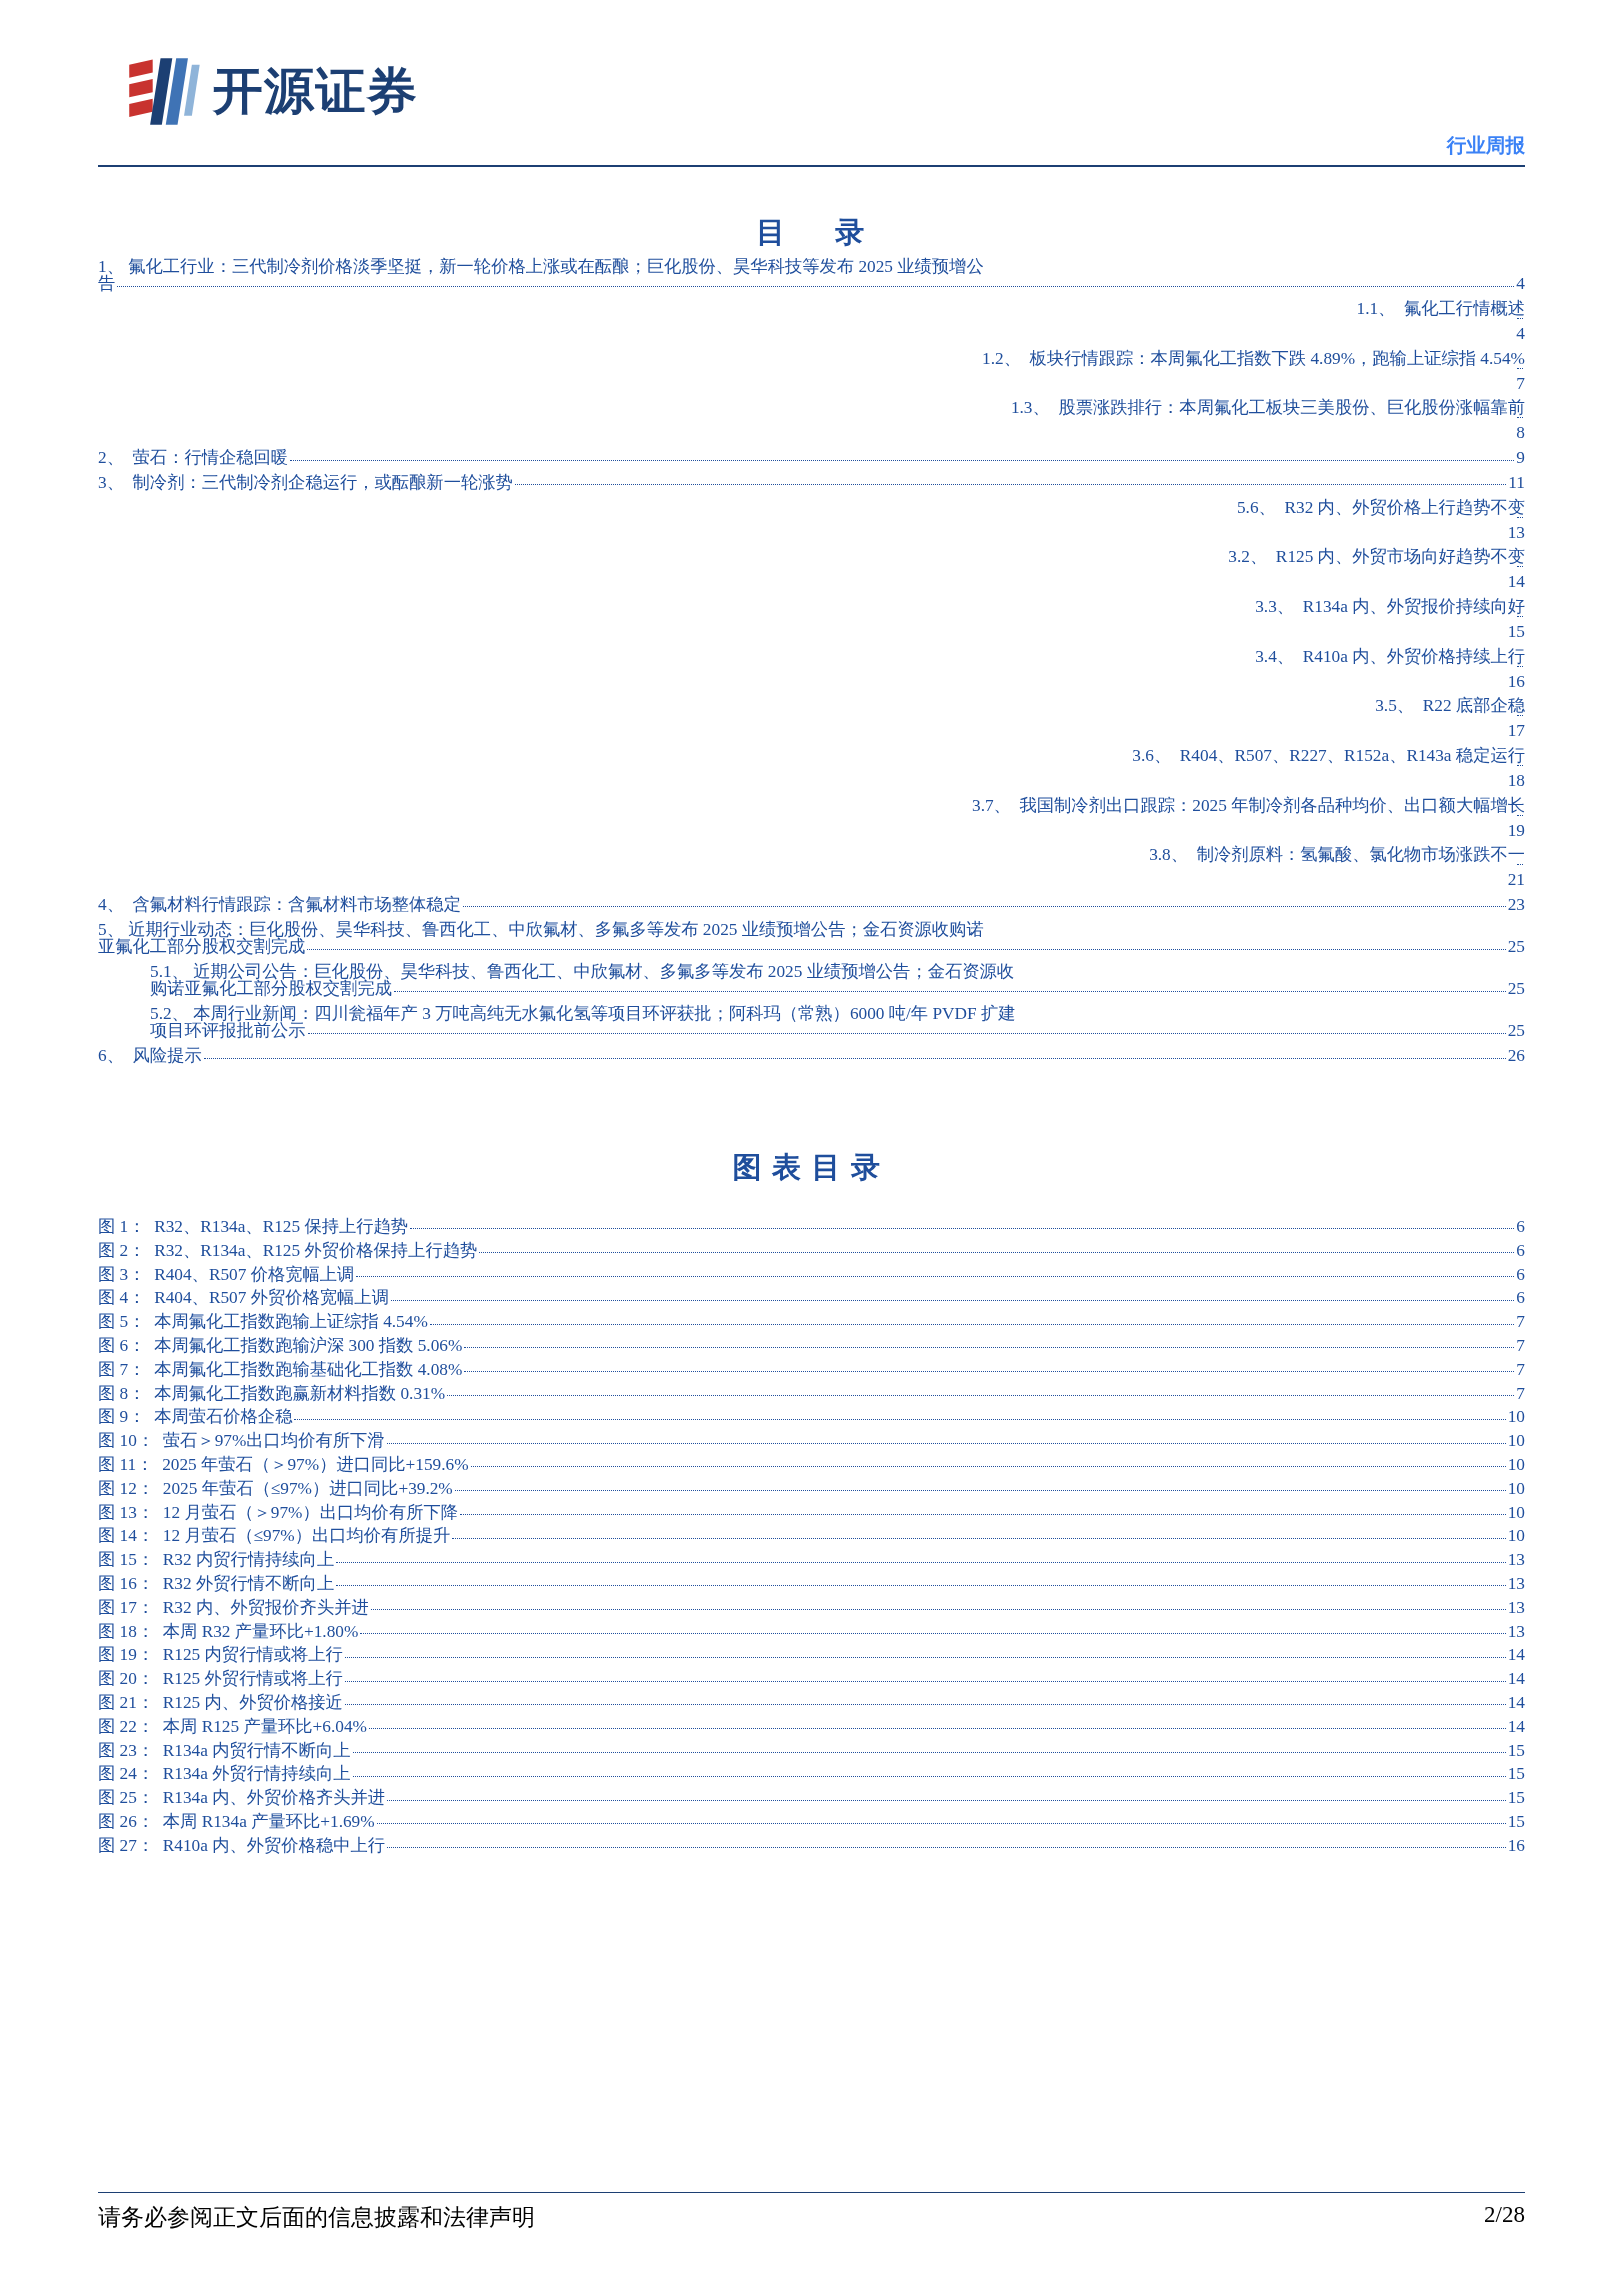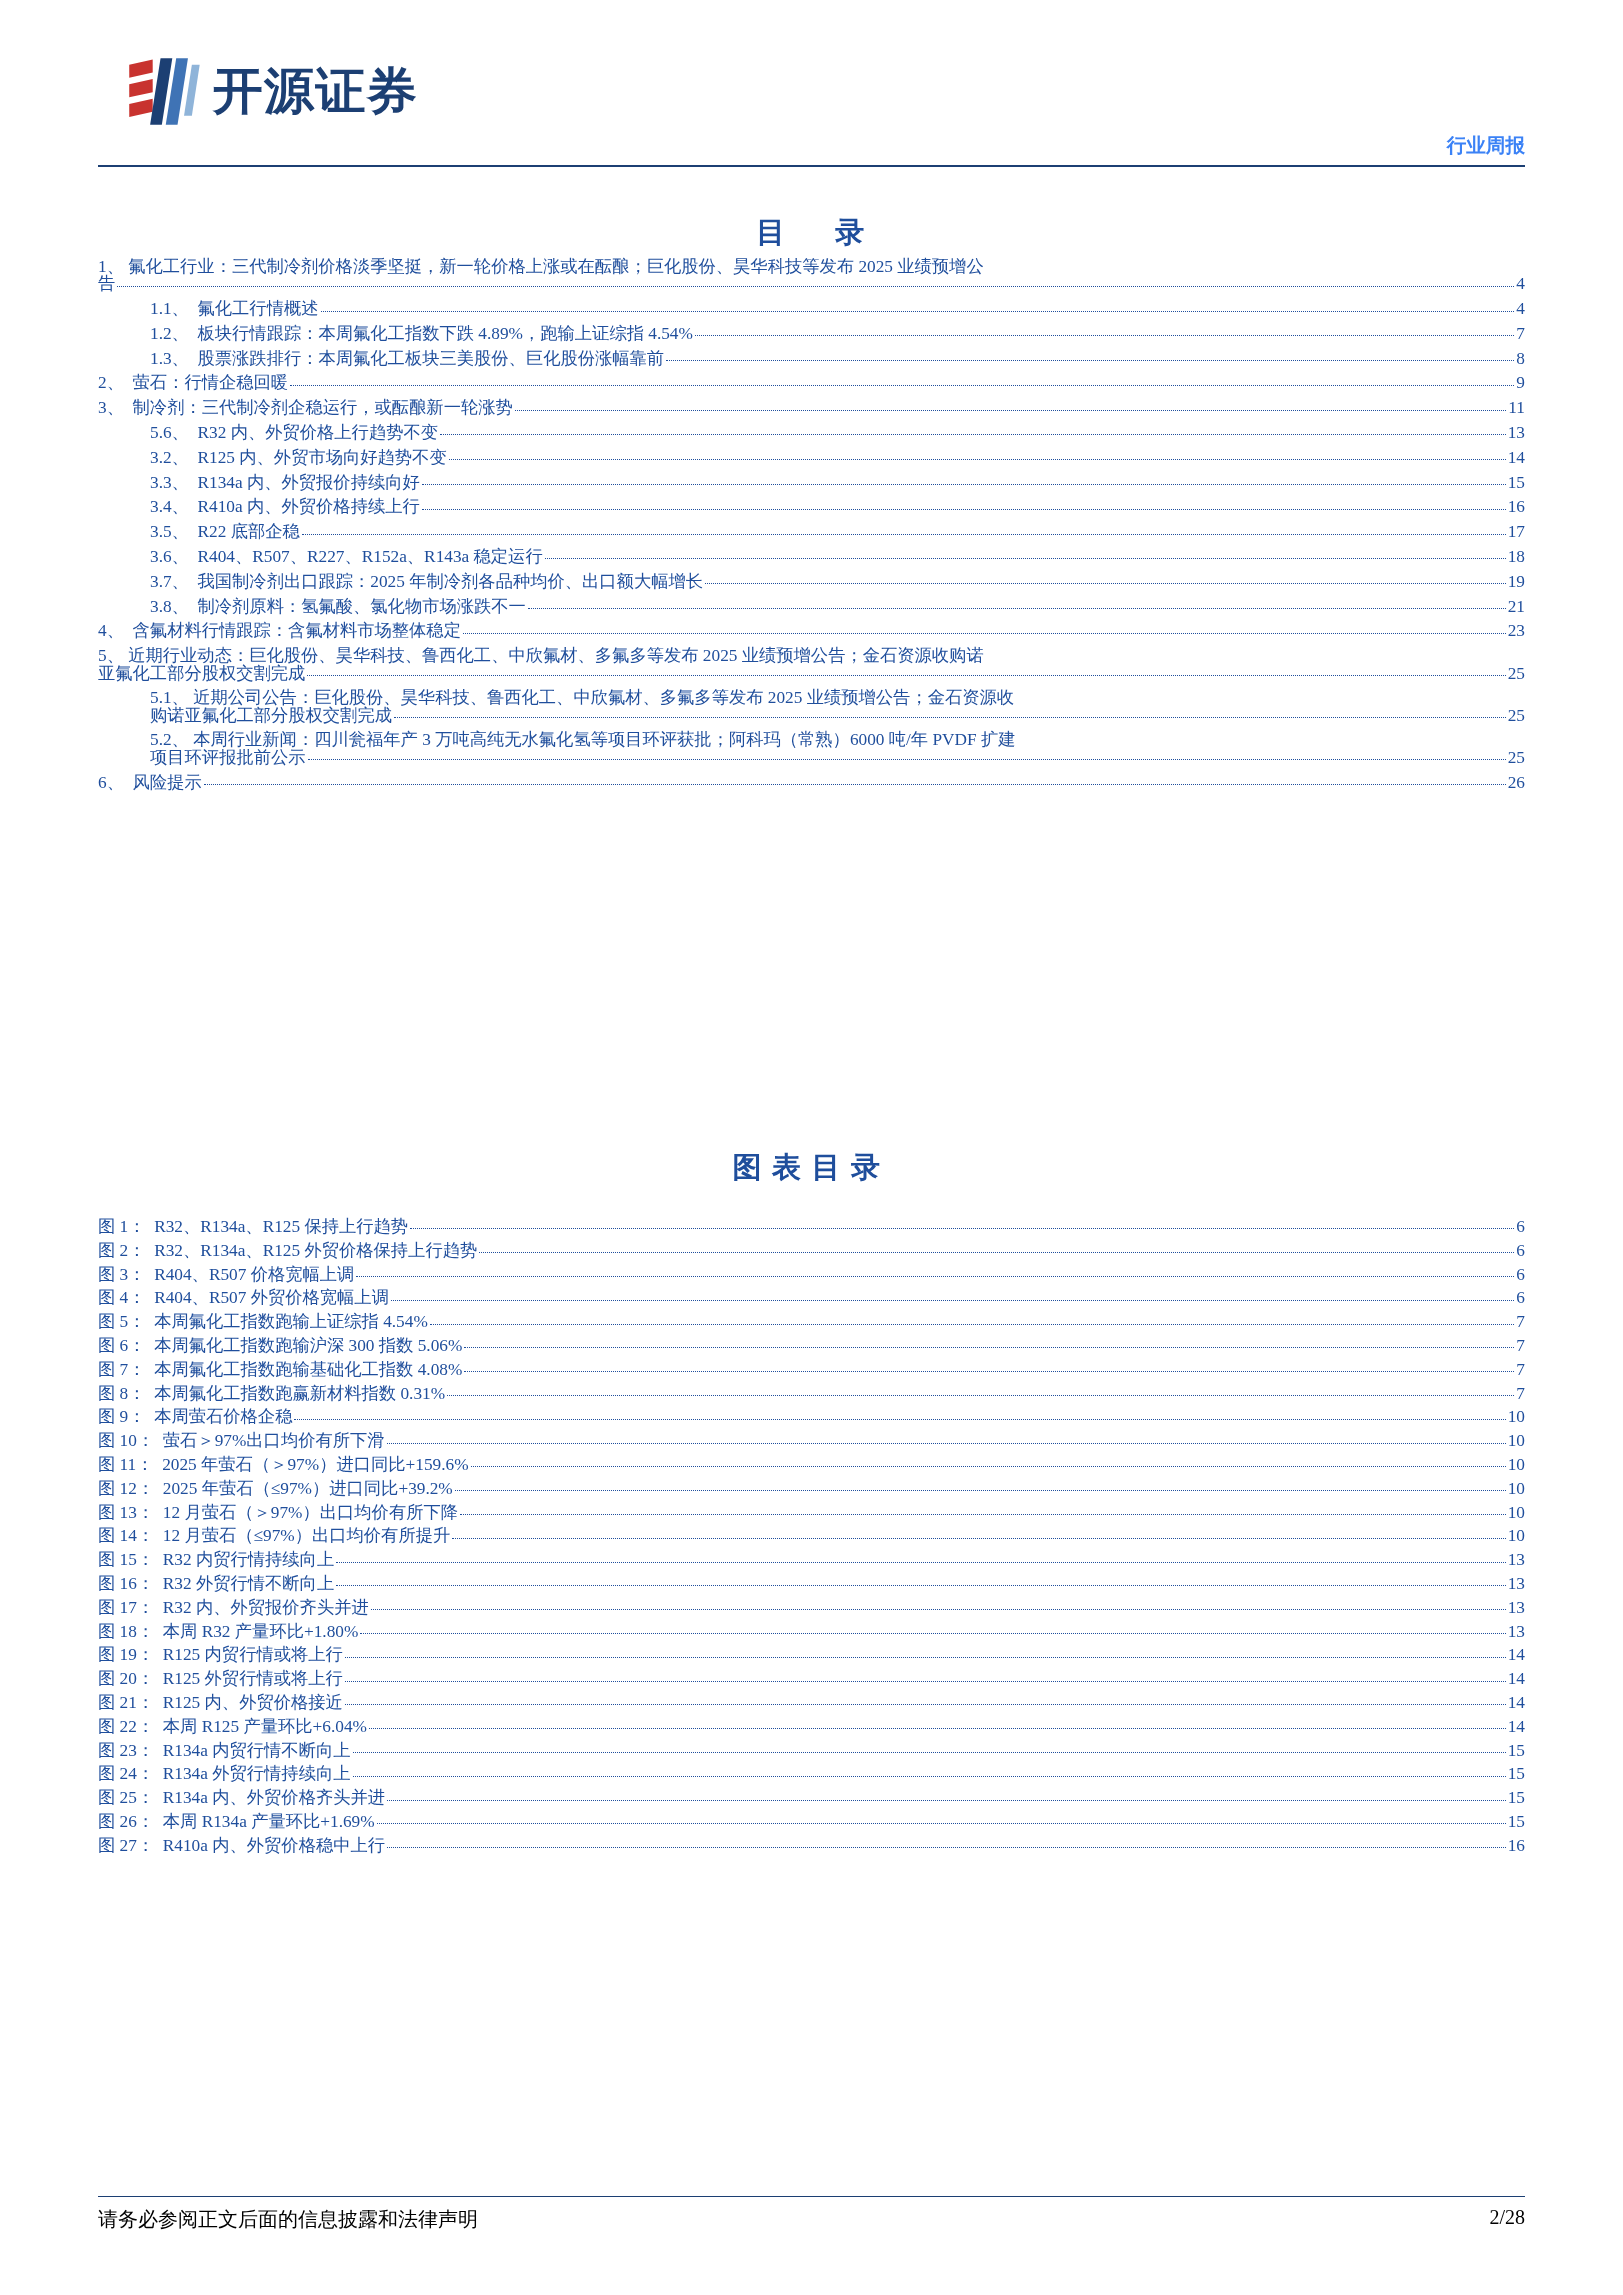--- a/index.html
+++ b/index.html
@@ -99,21 +99,21 @@
   .toc-main { top: 258px; }
   .toc-figs { top: 1218px; }
 
   .toc-row {
     display: flex;
     align-items: flex-end;
     margin-bottom: 7.5px;
     font-family: "Liberation Serif", serif;
   }
   .toc-row.l1 { padding-left: 0px; }
-  .toc-row.l2 { padding-left: 52px; }
+  .toc-row.l2 { padding-left: 52px; flex-direction: column; }
   .toc-label {
     white-space: pre;
     flex: 0 0 auto;
   }
   .toc-dots {
     flex: 1 1 auto;
     border-bottom: 1.6px dotted #1f4e9c;
     margin: 0 2px 5.9px 2px;
     min-width: 6.5px;
     height: 0.7px;
@@ -144,21 +144,21 @@
     right: 98px;
     bottom: 62px;
   }
   .footer-rule {
     border-top: 1.3px solid #1c3f73;
     margin-bottom: 9.2px;
   }
   .footer-inner {
     display: flex;
     justify-content: space-between;
-    font-size: 20px;
+    font-size: 23px;
     font-family: "Liberation Serif", serif;
     color: #000;
   }
 </style>
 </head>
 <body>
 
 <div class="page">
 
   <div class="header">

